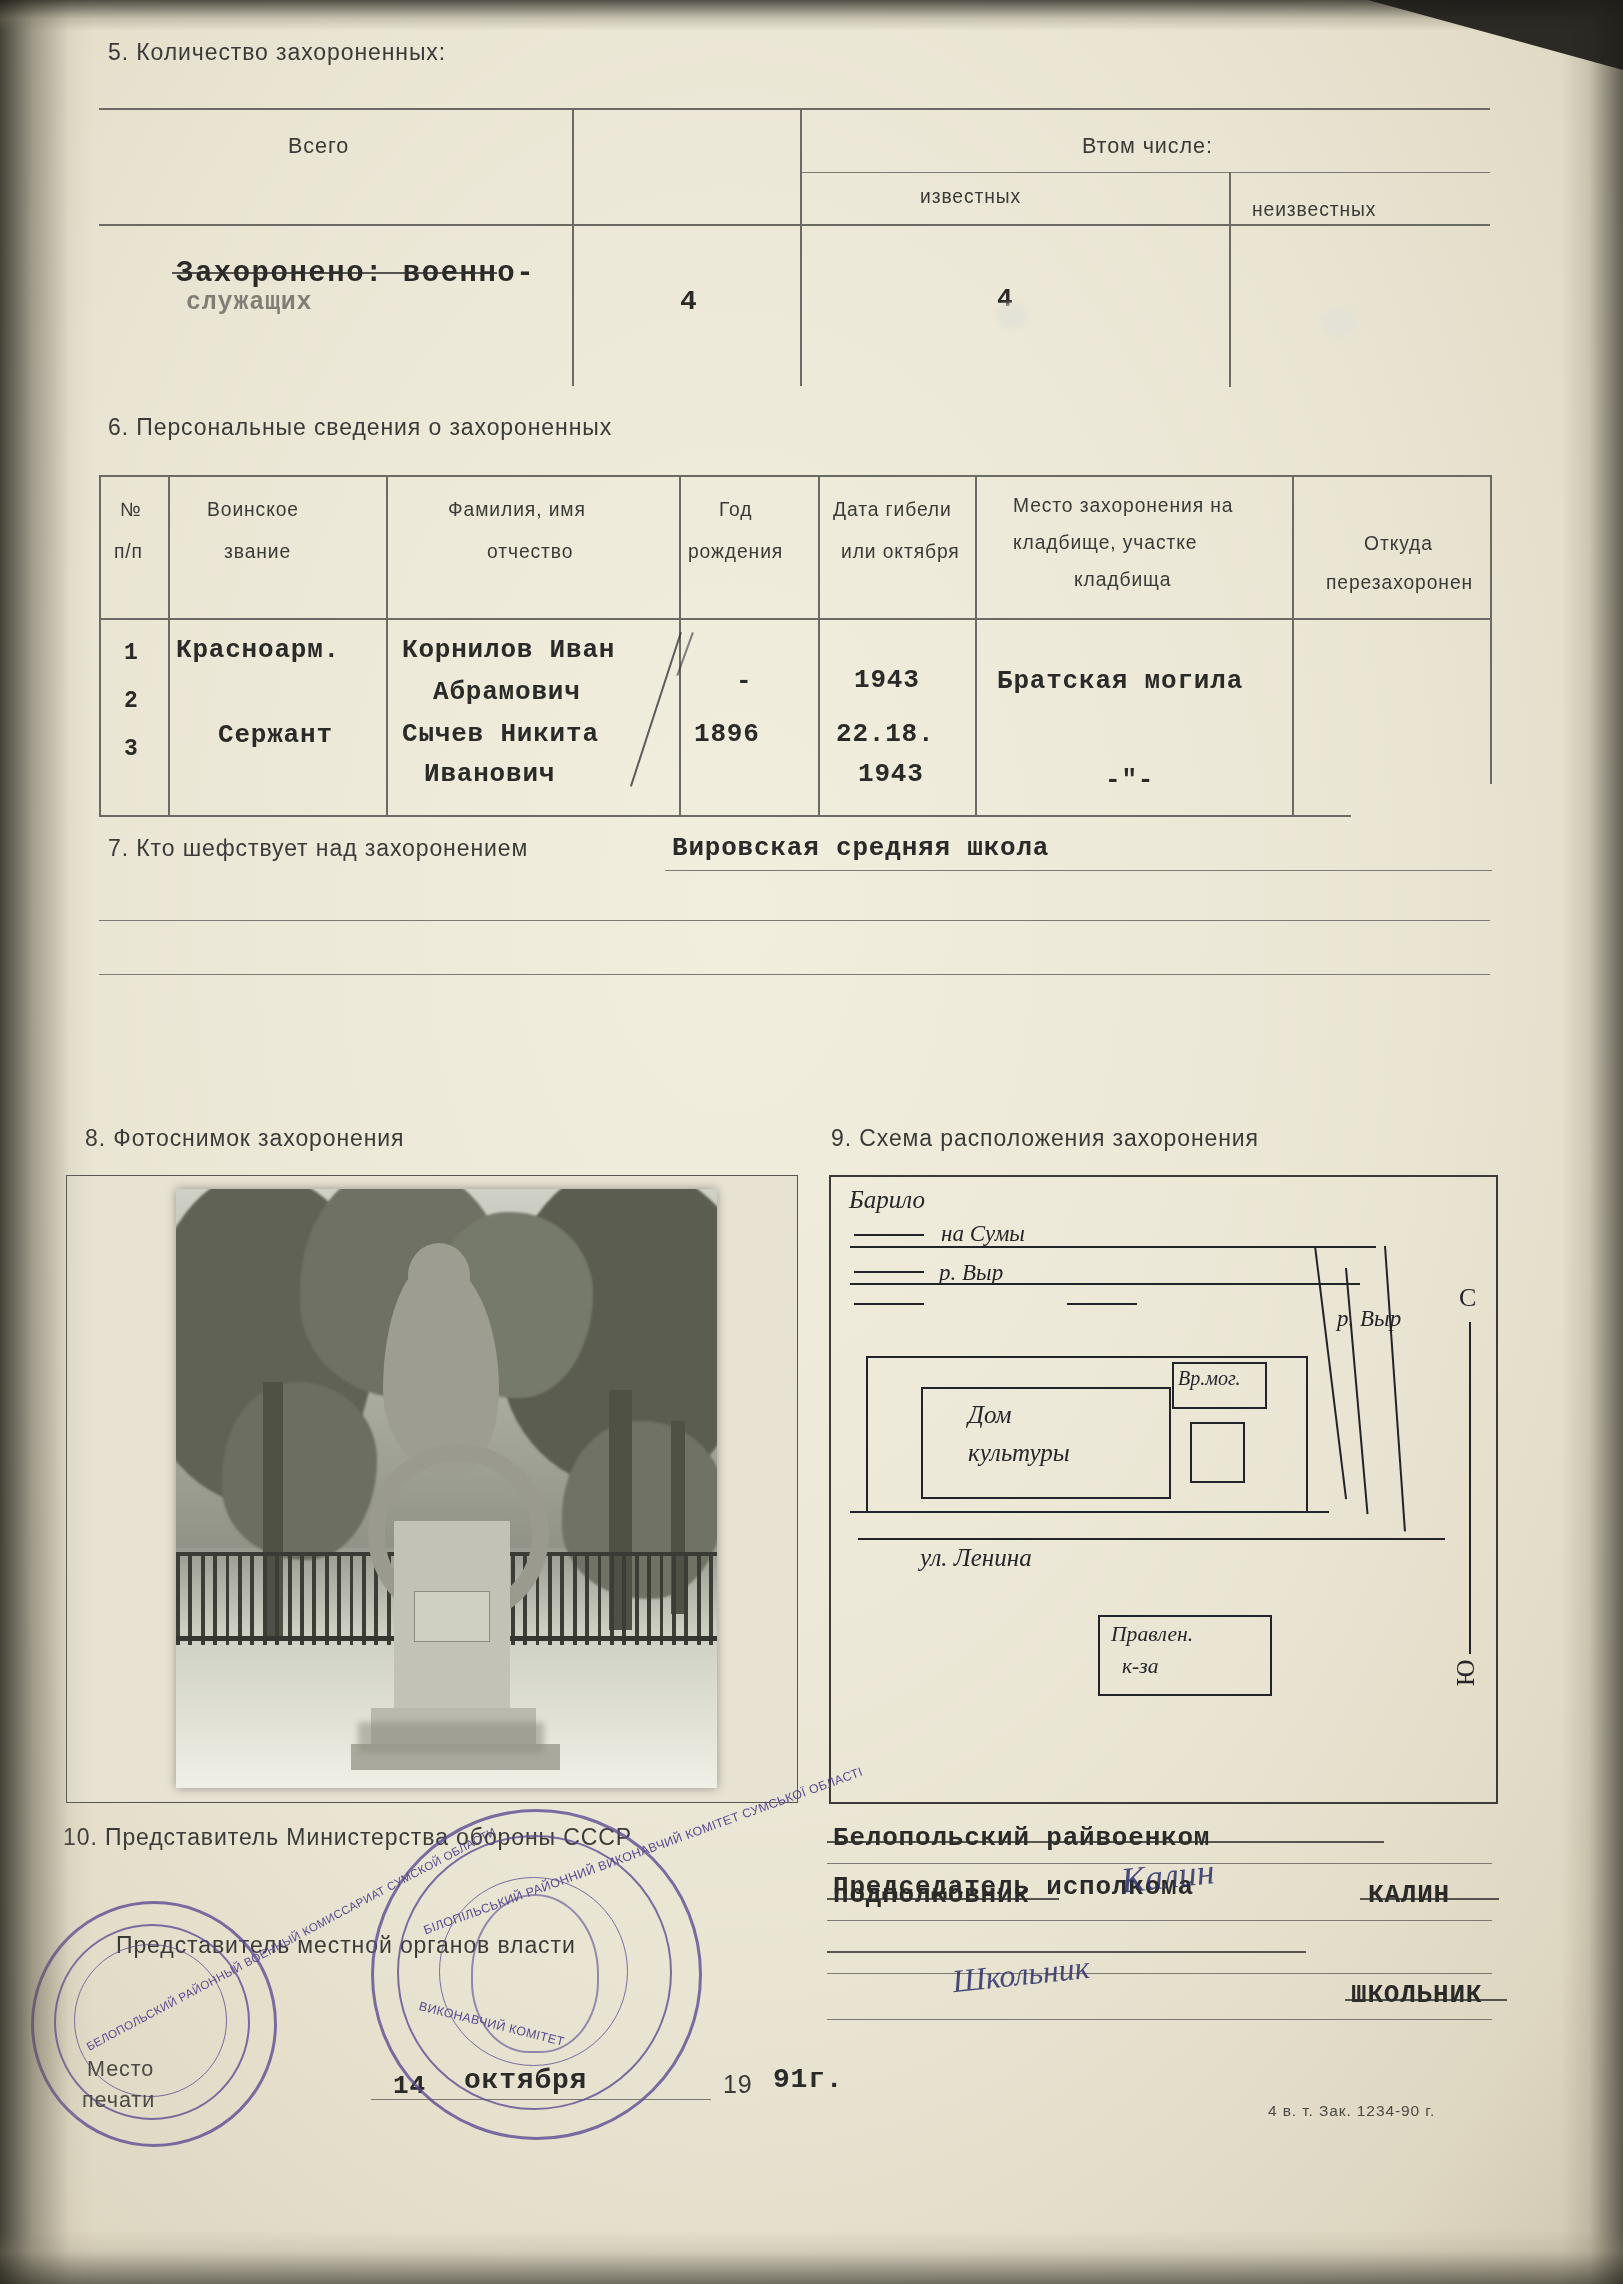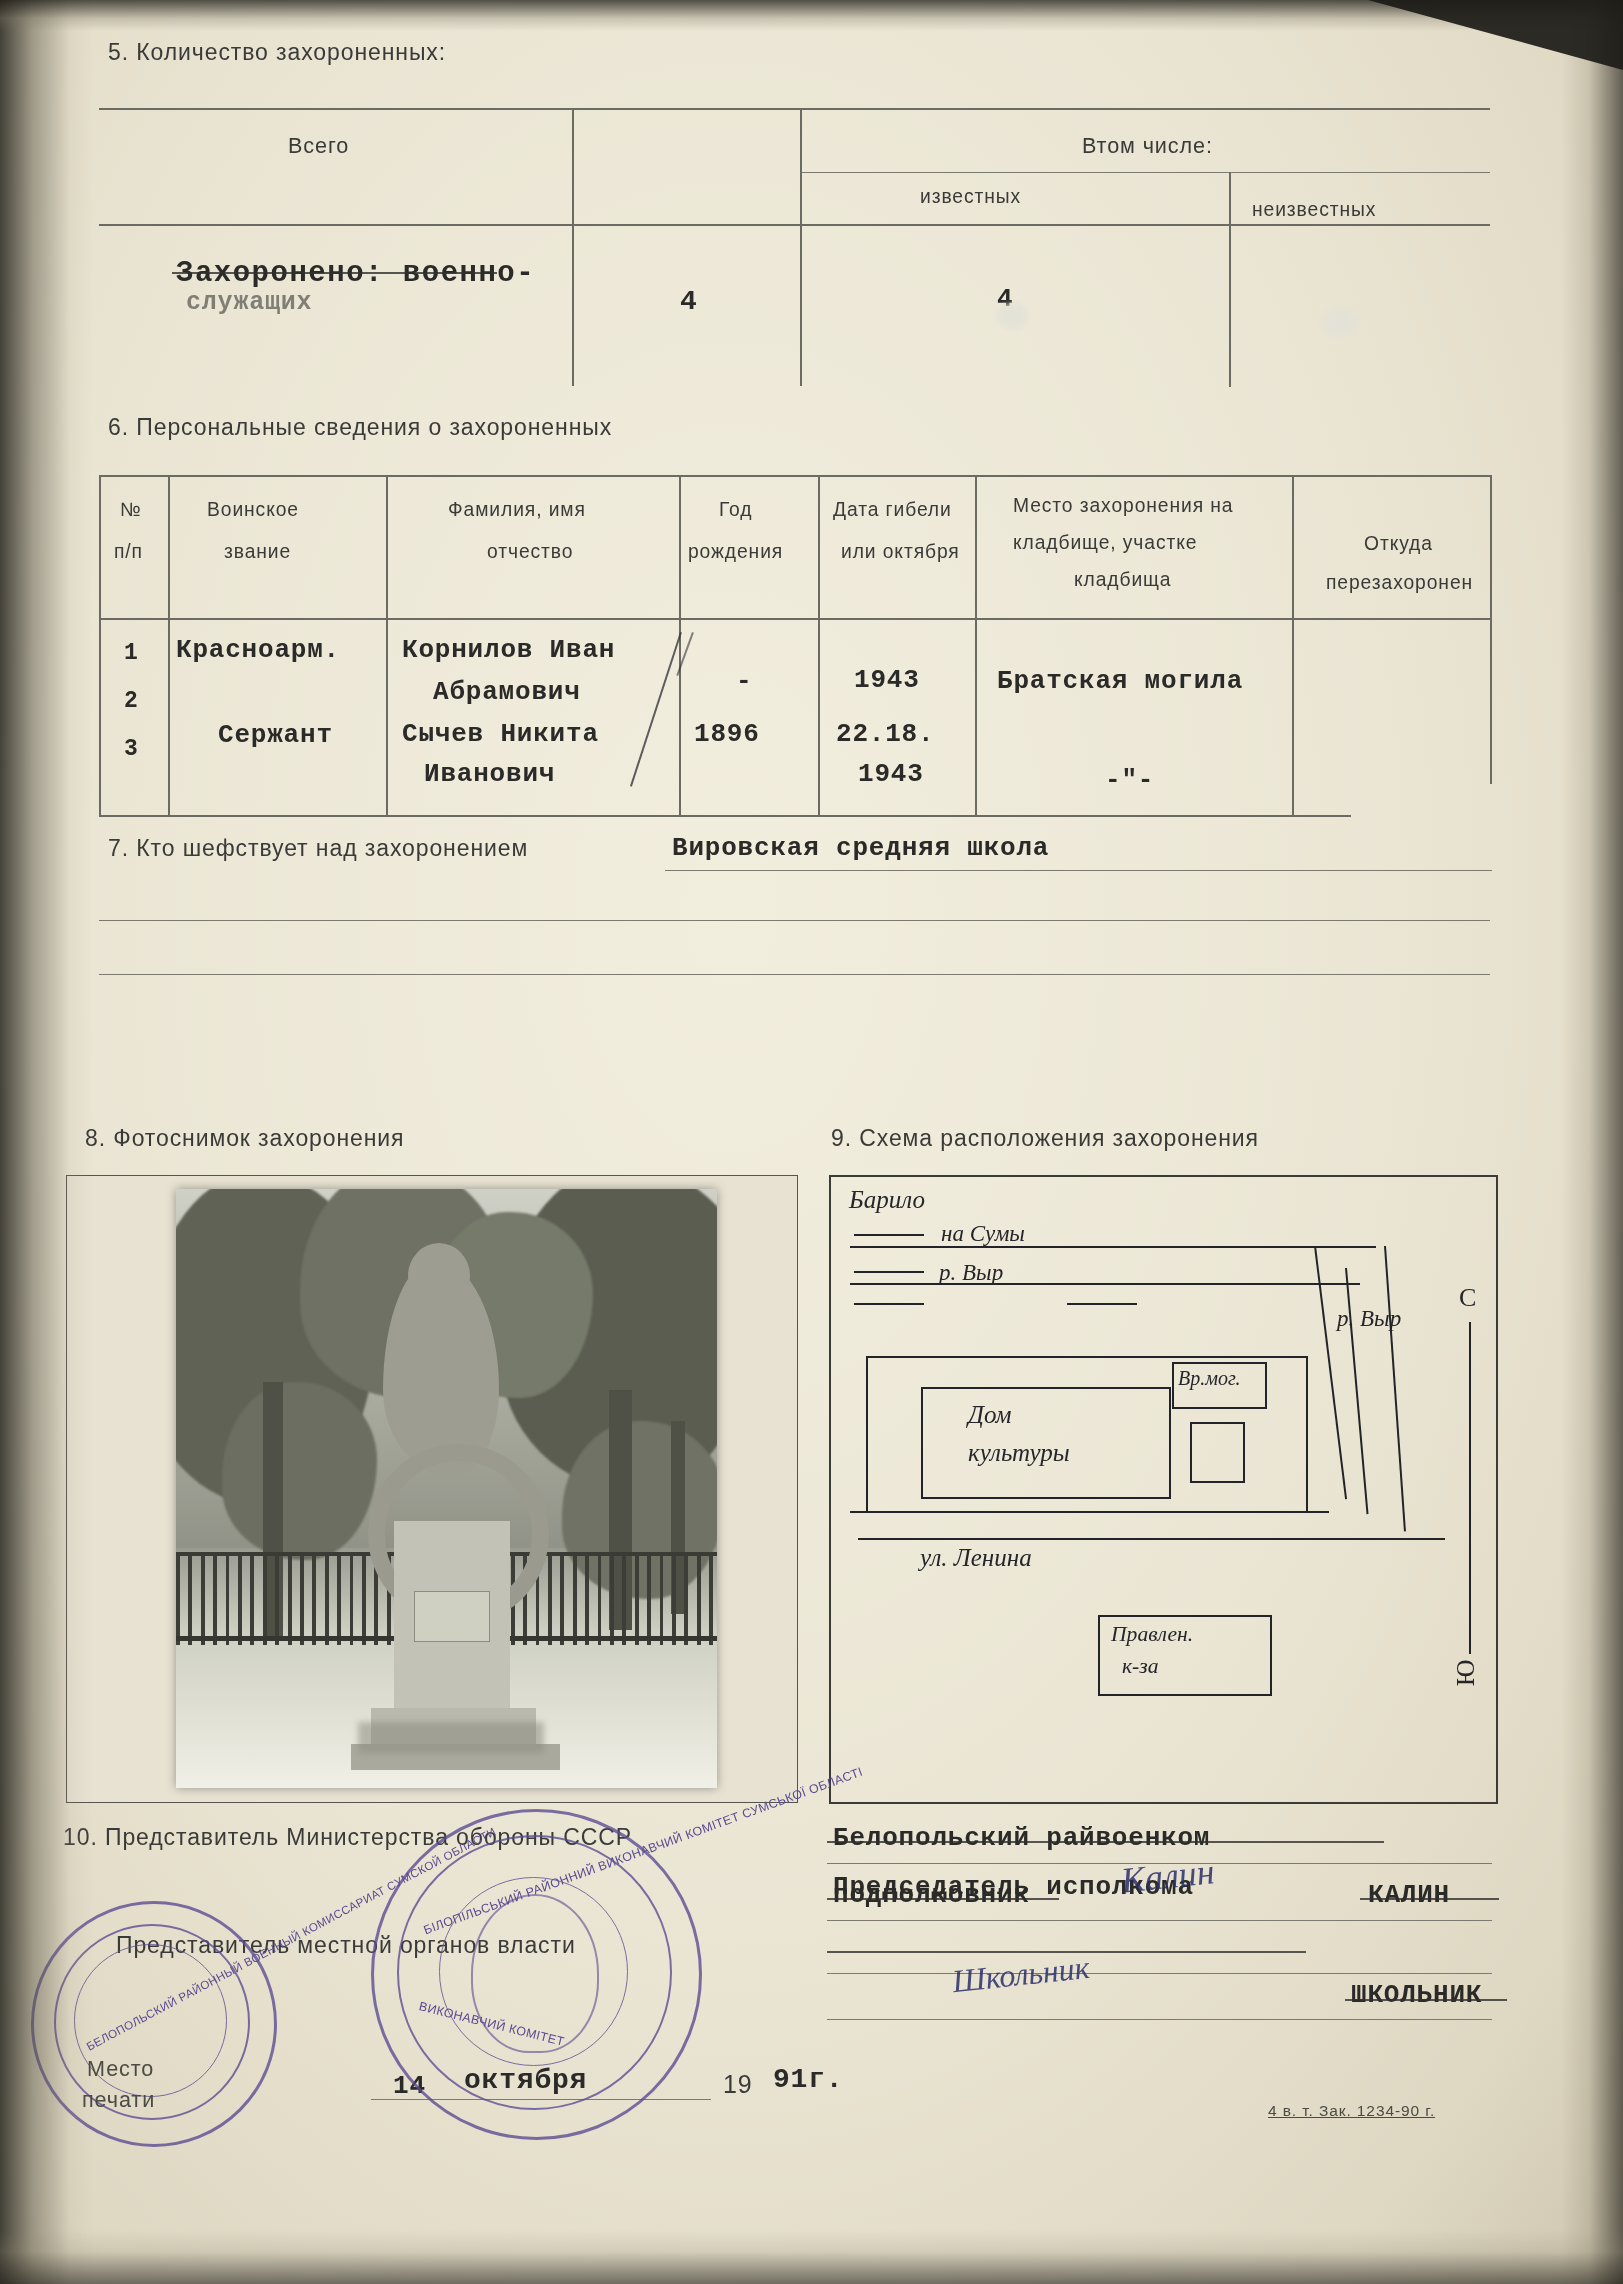--- a/index.html
+++ b/index.html
@@ -388,21 +388,21 @@
 
   <div class="sig" style="left:1121px; top:1855px;">Калин</div>
   <div class="sig" style="left:952px; top:1956px; font-size:32px;">Школьник</div>
 
   <div class="typed" style="left:393px; top:2071px; font-size:26px;">14</div>
   <div class="typed" style="left:464px; top:2065px; font-size:28px;">октября</div>
   <div class="printed" style="left:723px; top:2070px; font-size:25px;">19</div>
   <div class="typed" style="left:773px; top:2064px; font-size:28px;">91г.</div>
   <div class="rule thin" style="left:371px; top:2099px; width:340px;"></div>
 
-  <div class="printed" style="left:1268px; top:2102px; font-size:15.5px; color:#4a4a45;text-decoration:underline;">4 в. т. Зак. 1234-90 г.</div>
+  <div class="printed" style="left:1268px; top:2102px; font-size:15.5px; color:#4a4a45;">4 в. т. Зак. 1234-90 г.</div>
 
   <div class="stamp" style="left:31px; top:1901px; width:240px; height:240px;">
     <div class="stamp-inner" style="left:20px; top:20px; width:192px; height:192px;"></div>
     <div class="stamp-inner" style="left:40px; top:40px; width:151px; height:151px; border-width:1.5px;"></div>
   </div>
   <div class="stamp-txt" style="left:60px; top:1932px; transform:rotate(-28deg); font-size:11.6px;">БЕЛОПОЛЬСКИЙ РАЙОННЫЙ ВОЕННЫЙ КОМИССАРИАТ СУМСКОЙ ОБЛАСТИ</div>
   <div class="printed" style="left:87px; top:2056px; font-size:21.6px; color:#4b4b45;">Место</div>
   <div class="printed" style="left:82px; top:2087px; font-size:21.6px; color:#4b4b45;">печати</div>
 
   <div class="stamp" style="left:371px; top:1809px; width:325px; height:325px; border-width:3.9px;">

